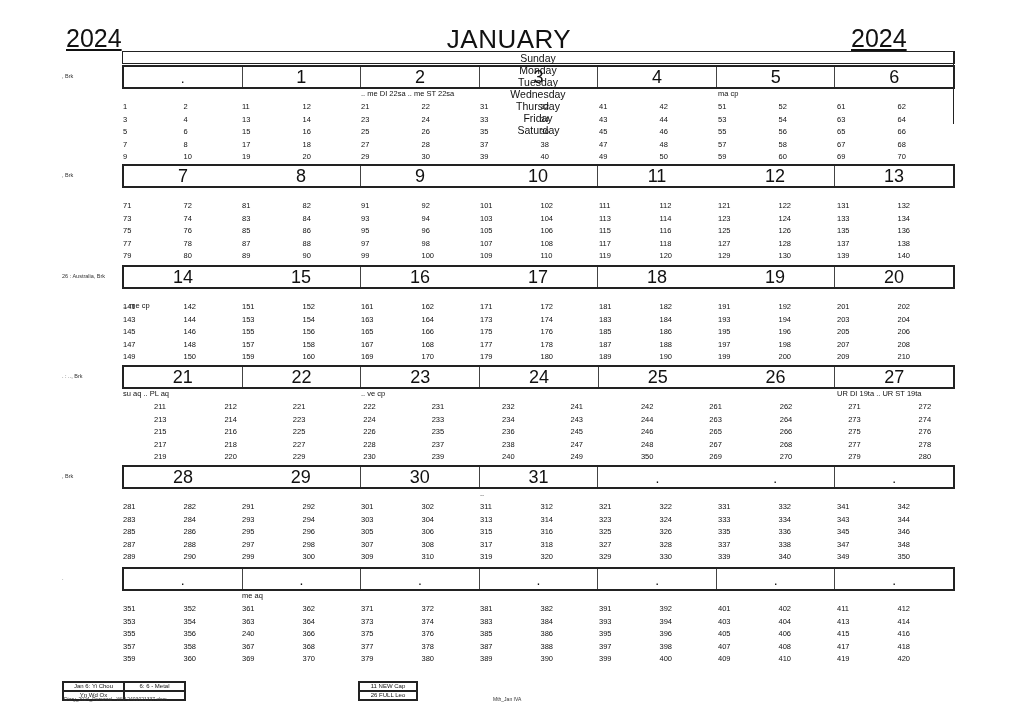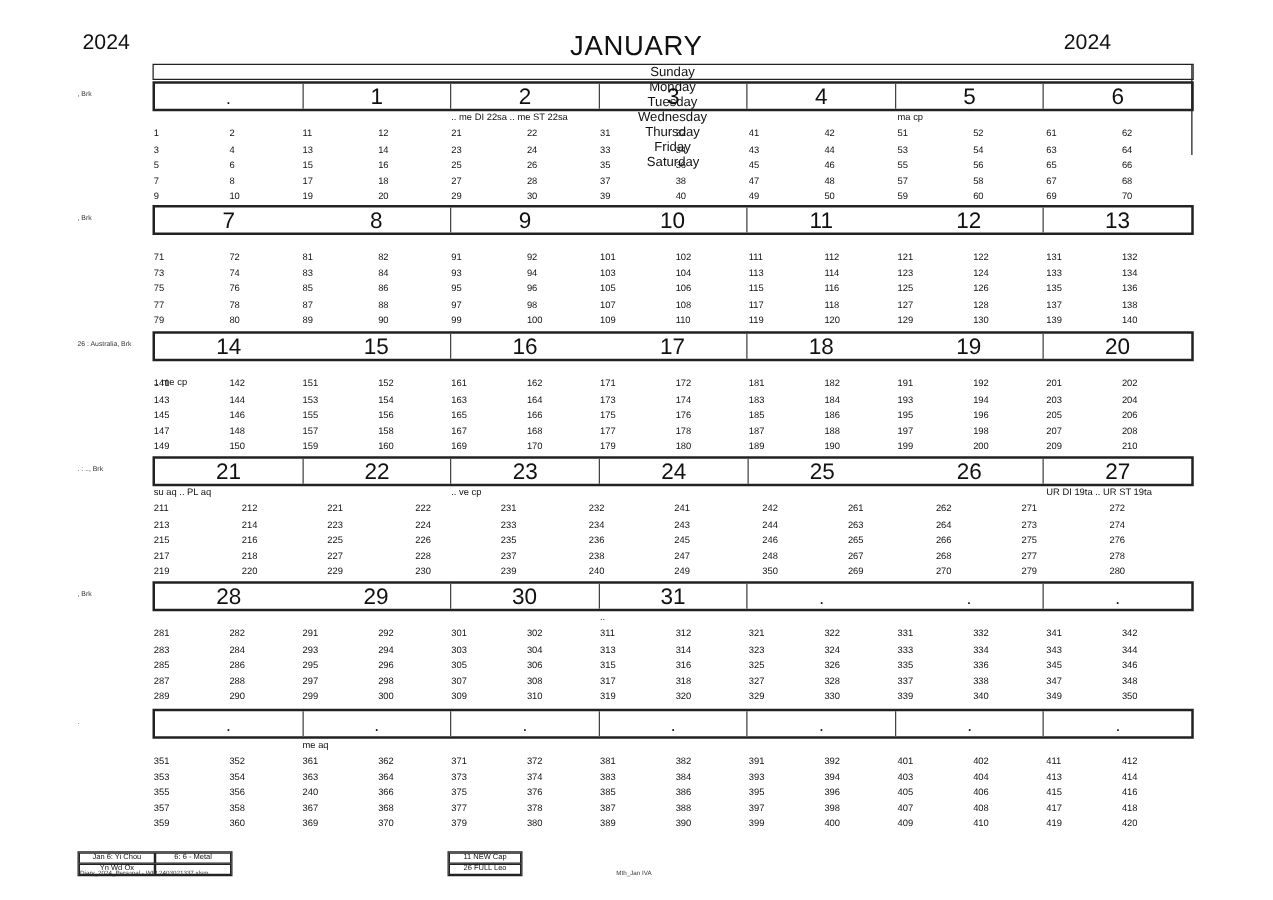--- a/index.html
+++ b/index.html
@@ -1,20 +1,20 @@
 <!DOCTYPE html>
 <html><head>
 <meta charset="utf-8">
 <style>
   html, body { margin:0; padding:0; background:#fff; }
   body { width:1018px; height:720px; position:relative; overflow:hidden;
          font-family:"Liberation Sans", sans-serif; color:#111; }
   .abs { position:absolute; }
-  .year { font-size:17px; top:24px; }
-  .month { font-size:22px; top:24px; left:0; width:1018px; text-align:center; letter-spacing:0.5px; }
+  .year { font-size:25px; top:24px;text-decoration:underline; }
+  .month { font-size:26px; top:24px; left:0; width:1018px; text-align:center; letter-spacing:0.5px; }
   .dow-row { position:absolute; left:122px; top:51px; width:833px; height:13px;
              border:1px solid #222; display:flex; box-sizing:border-box;flex-direction:column; }
   .dow { flex:1; text-align:center; font-size:10.5px; line-height:12px; border-right:1px solid #222; }
   .dow:last-child { border-right:none; }
   .date-row { position:absolute; left:122px; width:833px; height:24px;
               border:2px solid #222; box-sizing:border-box; display:flex; }
   .date-cell { flex:1; text-align:center; font-size:18px; line-height:20px; border-right:1px solid #444; }
   .date-cell:last-child { border-right:none; }
   .date-cell.nodiv { border-right:none; }
   .date-cell.dot { font-size:14px; line-height:22px; }
@@ -377,21 +377,21 @@
     </div>
     <div class="notes-row" style="top: 389px;">
       <div class="note">su aq .. PL aq</div>
       <div class="note"></div>
       <div class="note">.. ve cp</div>
       <div class="note"></div>
       <div class="note"></div>
       <div class="note"></div>
       <div class="note">UR DI 19ta .. UR ST 19ta</div>
     </div>
-    <div class="nums" style="top: 401px;">
+    <div class="nums" style="top: 401px; margin-left: 31px;">
       <div class="day-nums">
         <div class="n l">211</div>
         <div class="n r">212</div>
         <div class="n l">213</div>
         <div class="n r">214</div>
         <div class="n l">215</div>
         <div class="n r">216</div>
         <div class="n l">217</div>
         <div class="n r">218</div>
         <div class="n l">219</div>

